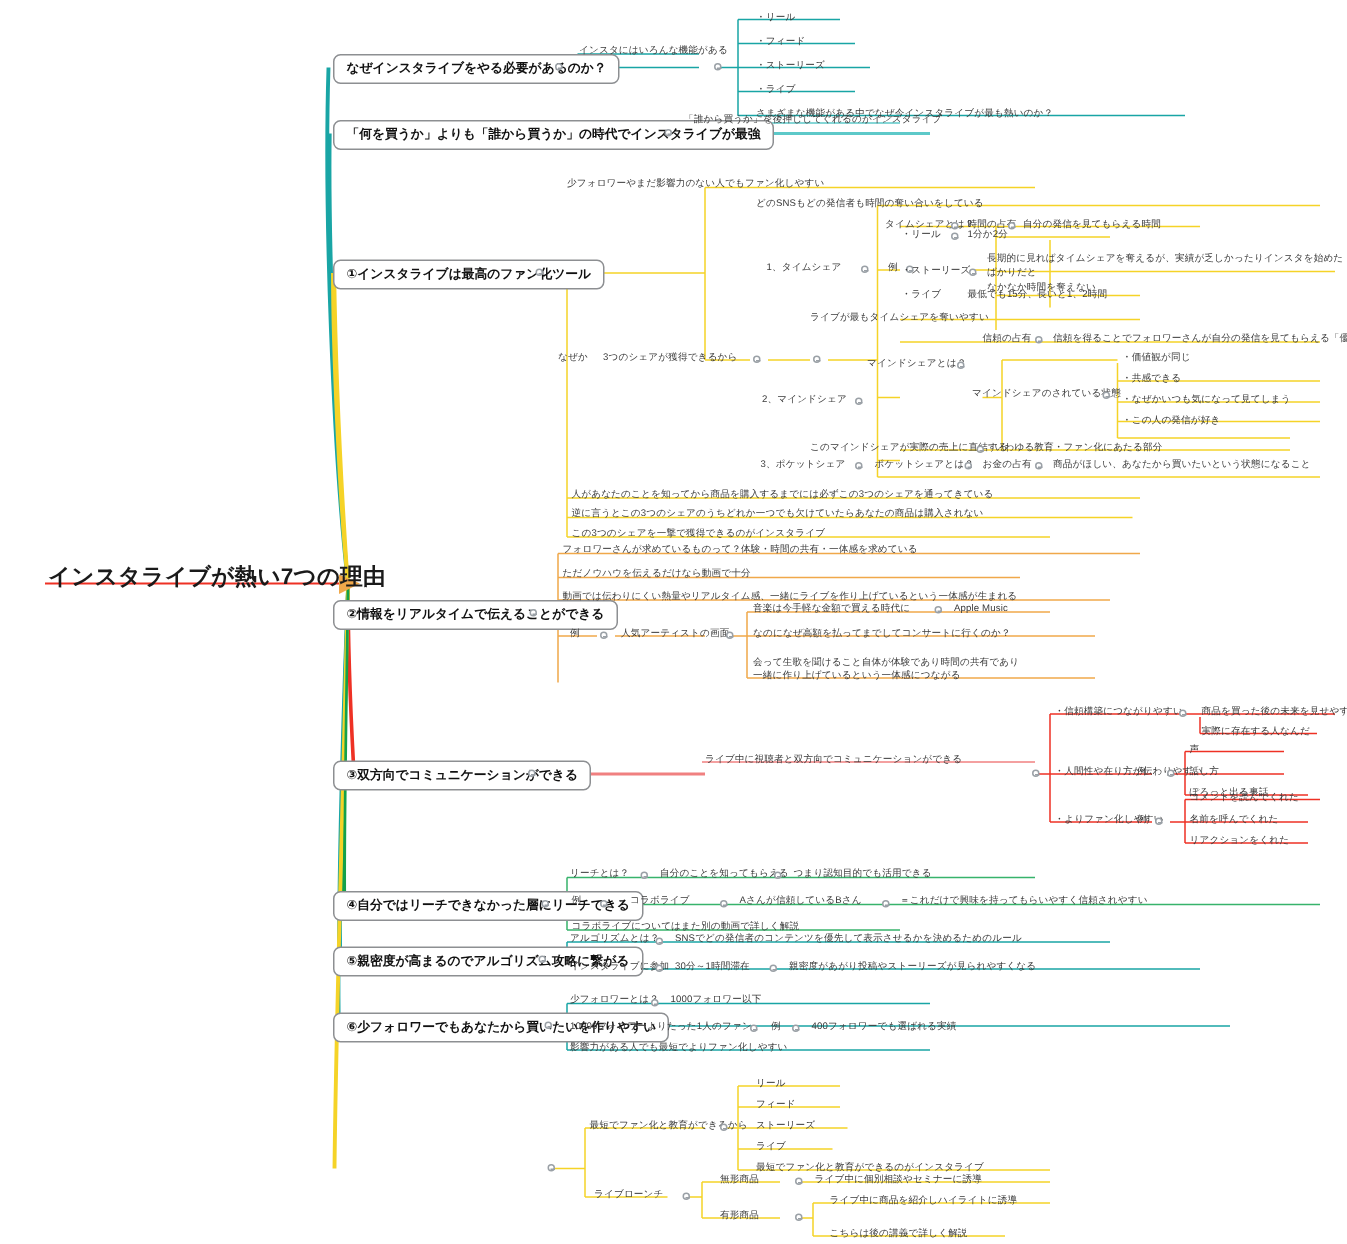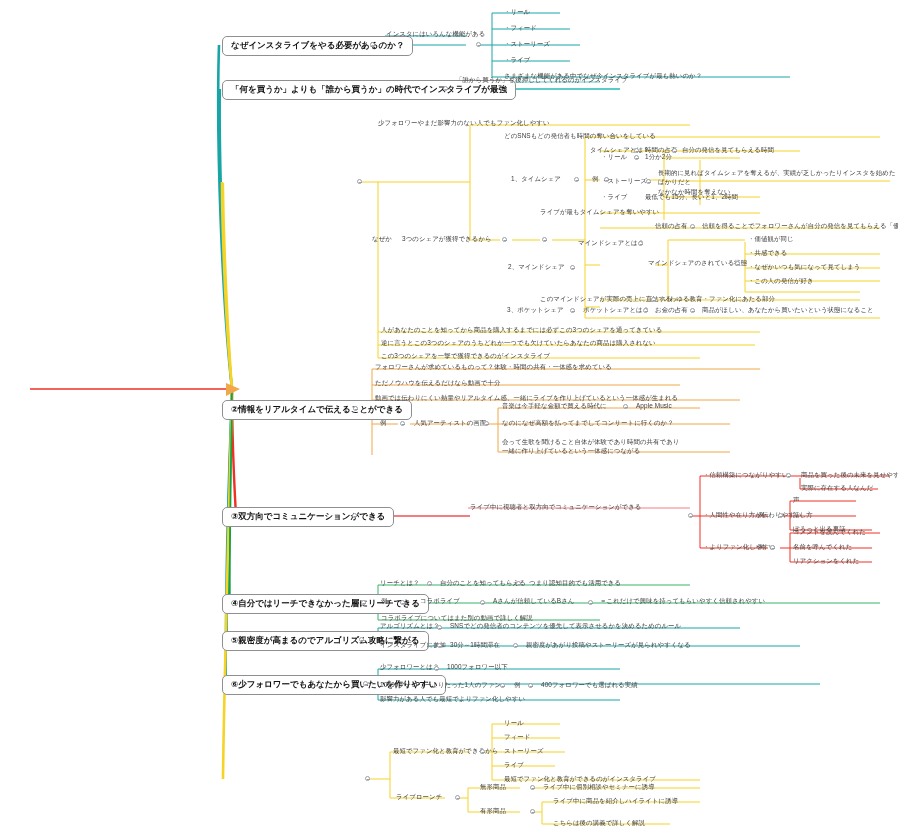--- a/index.html
+++ b/index.html
@@ -192,27 +192,29 @@
     <line x1="390" y1="798" x2="445" y2="798" stroke="#F5D327" stroke-width="1"></line>
     <path d="M457 798 L468 798 L468 788 M468 798 L468 812" fill="none" stroke="#F5D327" stroke-width="1"></path>
     <line x1="468" y1="788" x2="520" y2="788" stroke="#F5D327" stroke-width="1"></line>
     <line x1="532" y1="788" x2="700" y2="788" stroke="#F5D327" stroke-width="1"></line>
     <line x1="468" y1="812" x2="520" y2="812" stroke="#F5D327" stroke-width="1"></line>
     <path d="M532 812 L542 812 L542 802 M542 812 L542 824" fill="none" stroke="#F5D327" stroke-width="1"></path>
     <line x1="542" y1="802" x2="700" y2="802" stroke="#F5D327" stroke-width="1"></line>
     <line x1="542" y1="824" x2="670" y2="824" stroke="#F5D327" stroke-width="1"></line>
   </svg>
 
+  <div class="root" style="left:32px; top:375px;">インスタライブが熱い7つの理由</div>
 
   <div class="mainnode" style="left:222px; top:36px;">なぜインスタライブをやる必要があるのか？</div>
   <div class="dot" style="left:370px; top:42px;"></div>
 
   <div class="mainnode" style="left:222px; top:80px;">「何を買うか」よりも「誰から買うか」の時代でインスタライブが最強</div>
   <div class="dot" style="left:443px; top:86px;"></div>
 
+  <div class="mainnode" style="left:222px; top:173px;">①インスタライブは最高のファン化ツール</div>
   <div class="dot" style="left:357px; top:179px;"></div>
 
   <div class="mainnode" style="left:222px; top:400px;">②情報をリアルタイムで伝えることができる</div>
   <div class="dot" style="left:353px; top:406px;"></div>
 
   <div class="mainnode" style="left:222px; top:507px;">③双方向でコミュニケーションができる</div>
   <div class="dot" style="left:352px; top:513px;"></div>
 
   <div class="mainnode" style="left:222px; top:594px;">④自分ではリーチできなかった層にリーチできる</div>
   <div class="dot" style="left:361px; top:600px;"></div>

